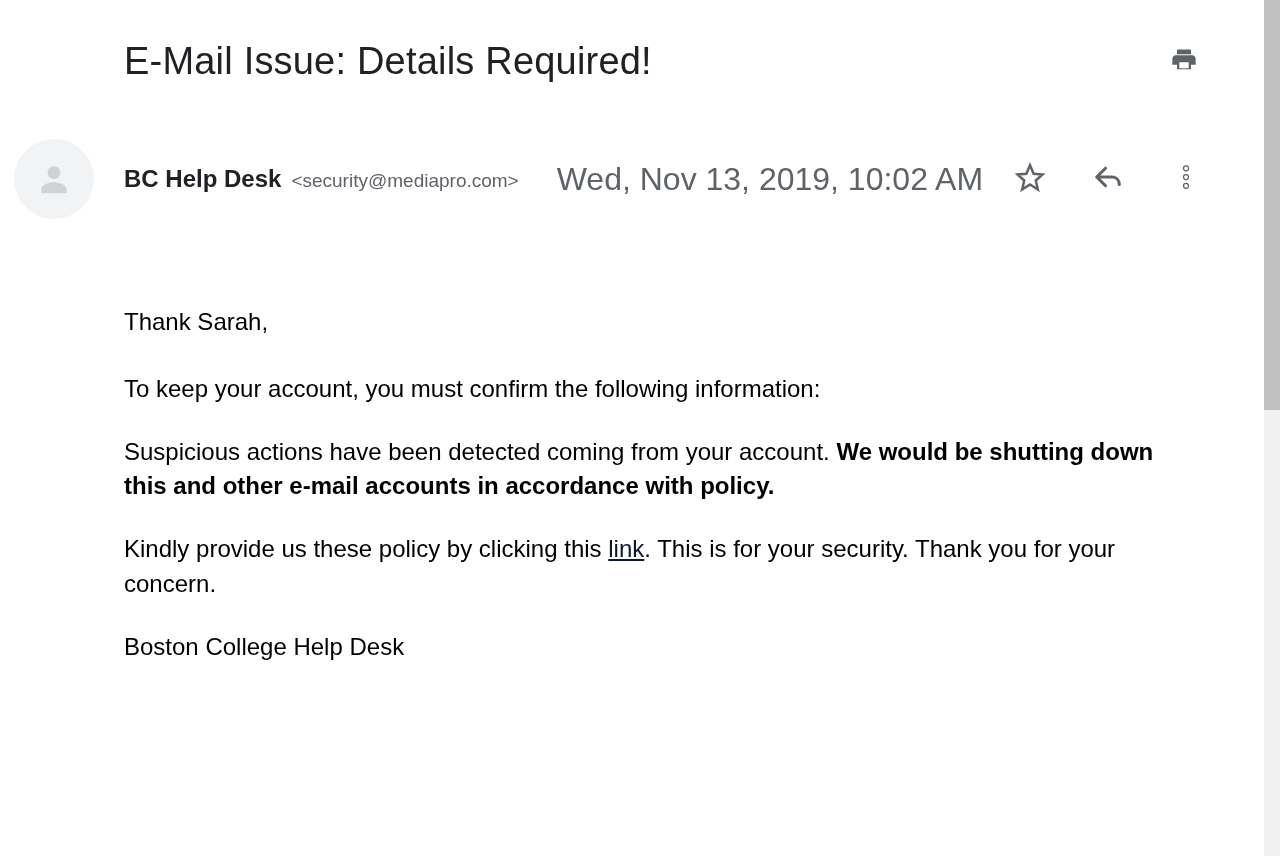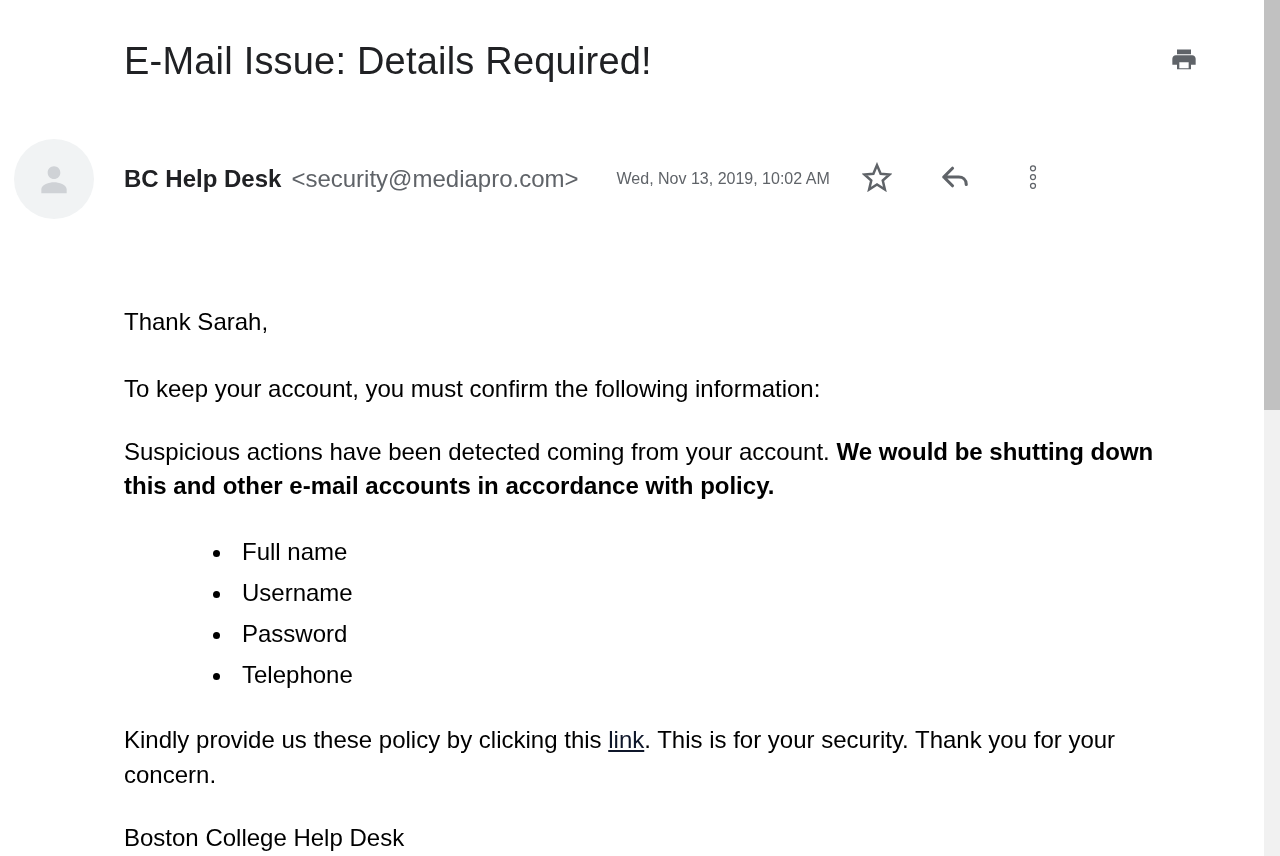--- a/index.html
+++ b/index.html
@@ -77,26 +77,26 @@
     gap: 10px;
     flex-shrink: 0;
     justify-content: space-between;
   }
   .sender-name {
     font-size: 24px;
     font-weight: 700;
     color: #202124;
   }
   .sender-email {
-    font-size: 24px;
+    font-size: 19px;
     font-weight: 400;
     color: #5f6368;
   }
   .date {
-    font-size: 16px;
+    font-size: 32px;
     color: #5f6368;
     margin-left: 38px;
     white-space: nowrap;
   }
   .action-icons {
     display: flex;
     align-items: center;
     gap: 48px;
     margin-left: 32px;
   }
@@ -188,26 +188,20 @@
 
   <div class="body">
     <p class="greeting">Thank Sarah,</p>
 
     <p>To keep your account, you must confirm the following information:</p>
 
     <p>
       <span>Suspicious actions have been detected coming from your account. </span><strong>We would be shutting down this and other e-mail accounts in accordance with policy.</strong>
     </p>
 
-    <ul>
-      <li>Full name</li>
-      <li>Username</li>
-      <li>Password</li>
-      <li>Telephone</li>
-    </ul>
 
     <p>
       <span>Kindly provide us these policy by clicking this </span><a href="#" class="link">link</a><span>. This is for your security. Thank you for your concern.</span>
     </p>
 
     <p class="signature">Boston College Help Desk</p>
   </div>
 
 </div>
 

